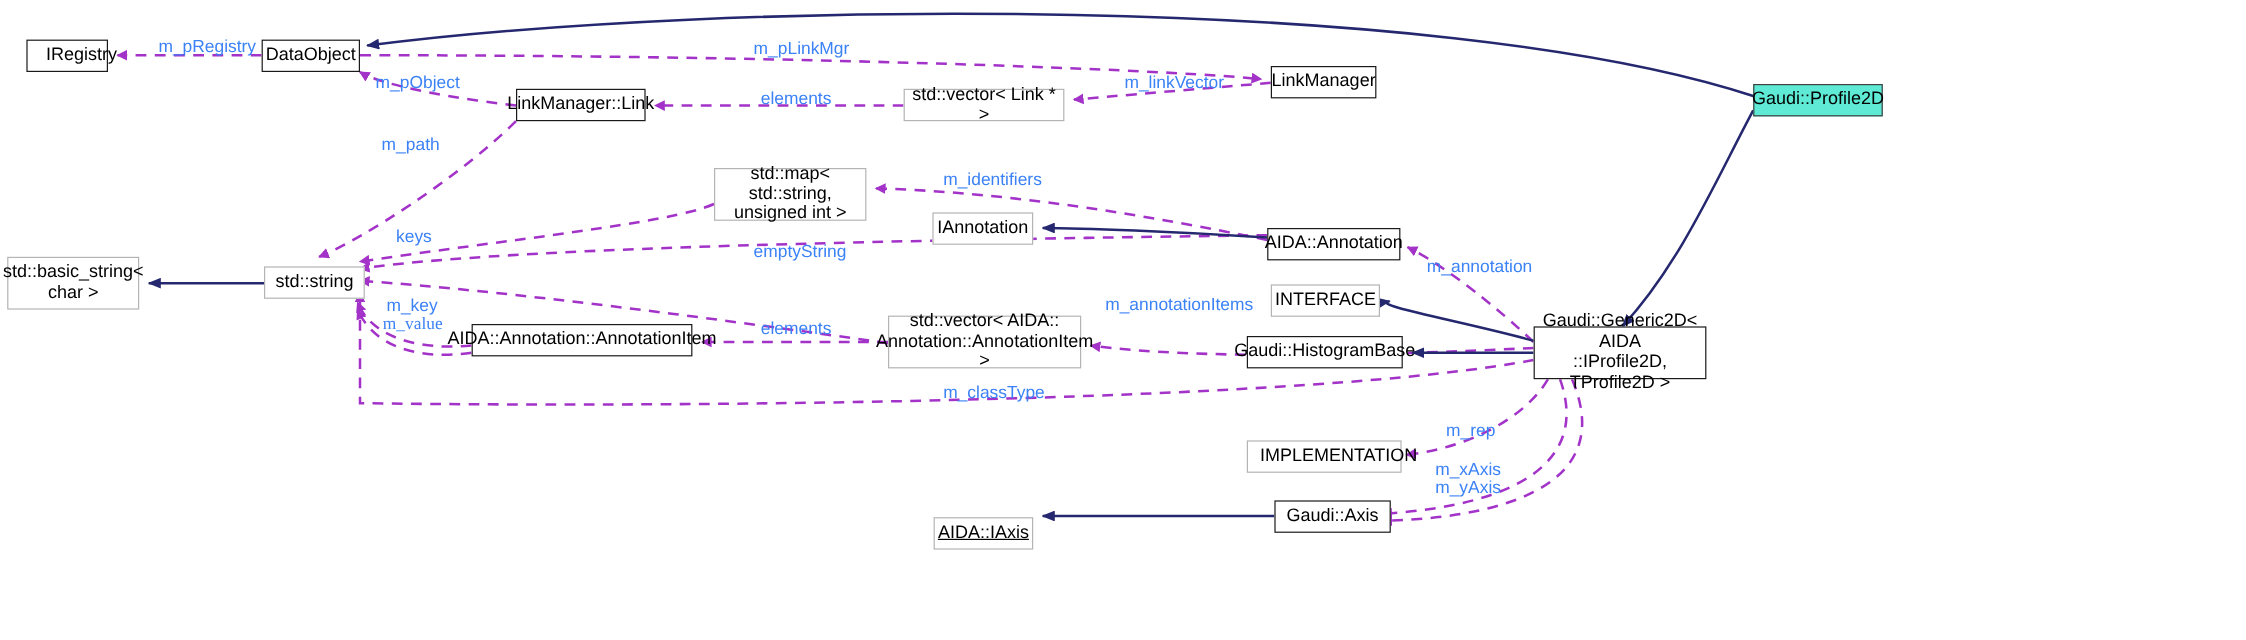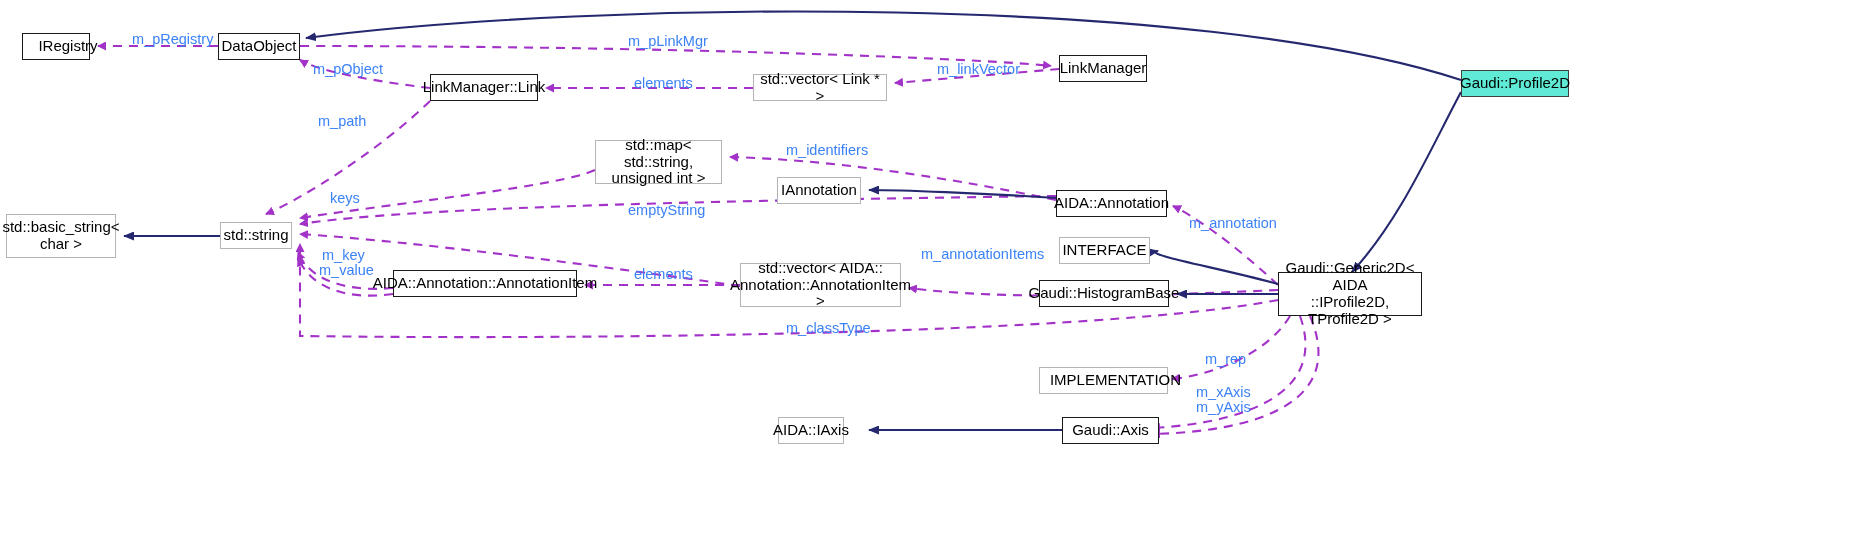--- a/index.html
+++ b/index.html
@@ -64,47 +64,47 @@
   </svg>
 
   <div class="node solid" style="left:22px;top:33px;width:68px;height:27px;padding-left:24px;">IRegistry</div>
   <div class="node solid" style="left:218px;top:33px;width:82px;height:27px;">DataObject</div>
   <div class="node solid" style="left:430px;top:74px;width:108px;height:27px;">LinkManager::Link</div>
   <div class="node light" style="left:753px;top:74px;width:134px;height:27px;">std::vector&lt; Link * &gt;</div>
   <div class="node solid" style="left:1059px;top:55px;width:88px;height:27px;">LinkManager</div>
   <div class="node hl" style="left:1461px;top:70px;width:108px;height:27px;">Gaudi::Profile2D</div>
   <div class="node light" style="left:6px;top:214px;width:110px;height:44px;">std::basic_string&lt;
 char &gt;</div>
-  <div class="node light" style="left:220px;top:222px;width:72px;height:27px;">std::string</div>
+  <div class="node light" style="left:220px;top:222px;width:84px;height:27px;">std::string</div>
   <div class="node light" style="left:595px;top:140px;width:127px;height:44px;">std::map&lt; std::string,
 unsigned int &gt;</div>
   <div class="node light" style="left:777px;top:177px;width:84px;height:27px;">IAnnotation</div>
   <div class="node solid" style="left:1056px;top:190px;width:111px;height:27px;">AIDA::Annotation</div>
   <div class="node solid" style="left:393px;top:270px;width:184px;height:27px;">AIDA::Annotation::AnnotationItem</div>
   <div class="node light" style="left:740px;top:263px;width:161px;height:44px;">std::vector&lt; AIDA::
 Annotation::AnnotationItem &gt;</div>
   <div class="node light" style="left:1059px;top:237px;width:91px;height:27px;">INTERFACE</div>
   <div class="node solid" style="left:1039px;top:280px;width:130px;height:27px;">Gaudi::HistogramBase</div>
   <div class="node solid" style="left:1278px;top:272px;width:144px;height:44px;">Gaudi::Generic2D&lt; AIDA
 ::IProfile2D, TProfile2D &gt;</div>
   <div class="node light" style="left:1039px;top:367px;width:129px;height:27px;padding-left:24px;">IMPLEMENTATION</div>
-  <div class="node light" style="left:778px;top:417px;width:66px;height:27px;">AIDA::IAxis</div>
+  <div class="node light" style="left:778px;top:431px;width:83px;height:27px;text-decoration:underline;">AIDA::IAxis</div>
   <div class="node solid" style="left:1062px;top:417px;width:97px;height:27px;">Gaudi::Axis</div>
 
   <div class="elabel" style="left:132px;top:31px;">m_pRegistry</div>
   <div class="elabel" style="left:313px;top:61px;">m_pObject</div>
   <div class="elabel" style="left:628px;top:33px;">m_pLinkMgr</div>
   <div class="elabel" style="left:937px;top:61px;">m_linkVector</div>
   <div class="elabel" style="left:634px;top:75px;">elements</div>
   <div class="elabel" style="left:318px;top:113px;">m_path</div>
   <div class="elabel" style="left:330px;top:190px;">keys</div>
   <div class="elabel" style="left:628px;top:202px;">emptyString</div>
   <div class="elabel" style="left:786px;top:142px;">m_identifiers</div>
   <div class="elabel" style="left:322px;top:247px;">m_key</div>
-  <div class="elabel" style="left:319px;top:262px;">m_value</div>
+  <div class="elabel" style="left:319px;top:262px;font-family:Liberation Serif, serif;">m_value</div>
   <div class="elabel" style="left:634px;top:266px;">elements</div>
   <div class="elabel" style="left:921px;top:246px;">m_annotationItems</div>
   <div class="elabel" style="left:1189px;top:215px;">m_annotation</div>
   <div class="elabel" style="left:786px;top:320px;">m_classType</div>
   <div class="elabel" style="left:1205px;top:351px;">m_rep</div>
   <div class="elabel" style="left:1196px;top:384px;">m_xAxis</div>
   <div class="elabel" style="left:1196px;top:399px;">m_yAxis</div>
 
 </div>
 

